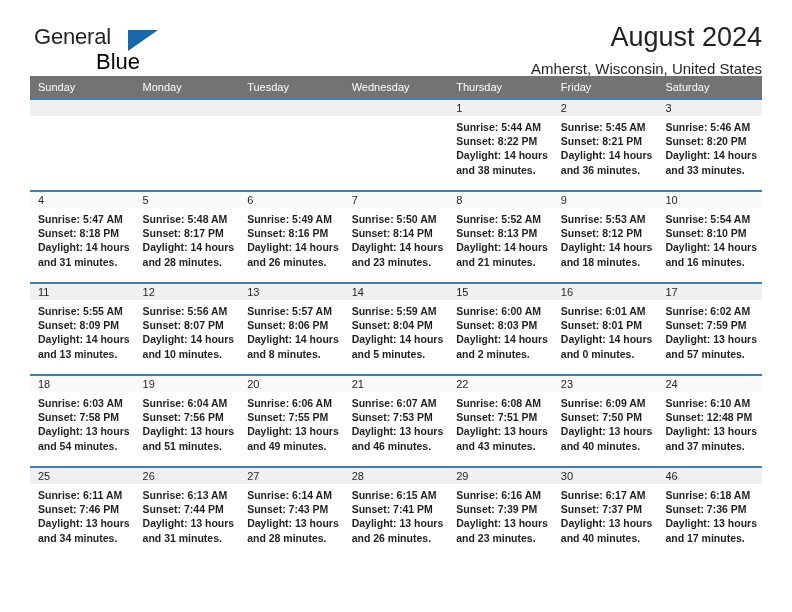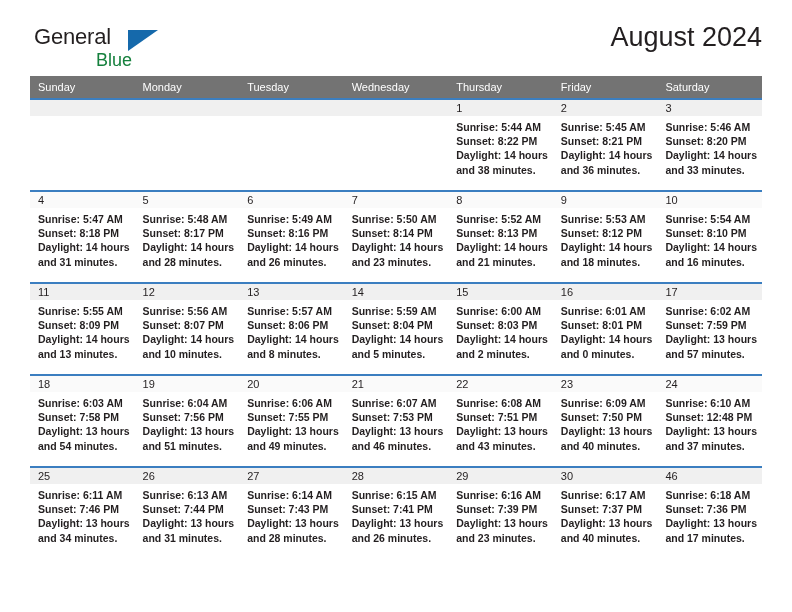--- a/index.html
+++ b/index.html
@@ -37,22 +37,22 @@
     line-height: 1;
   }
   .brand-general {
     font-size: 22px;
     color: #231f20;
     letter-spacing: -0.2px;
     display: block;
     height: 24px;
   }
   .brand-blue {
-    font-size: 18px;
-    color: #15803d;
+    font-size: 22px;
+    color: #000000;
     display: block;
     margin-left: 62px;
     margin-top: 1px;
   }
   .brand-triangle {
     position: absolute;
     left: 94px;
     top: 4px;
     width: 0;
     height: 0;
@@ -138,20 +138,21 @@
 <div class="page">
 
   <div class="header">
     <div class="brand">
       <span class="brand-general">General</span>
       <span class="brand-blue">Blue</span>
       <span class="brand-triangle"></span>
     </div>
     <div class="title-block">
       <div class="cal-title">August 2024</div>
+      <div class="cal-subtitle">Amherst, Wisconsin, United States</div>
     </div>
   </div>
 
   <table class="calendar">
     <colgroup>
       <col>
         <col>
         <col>
         <col>
         <col>

